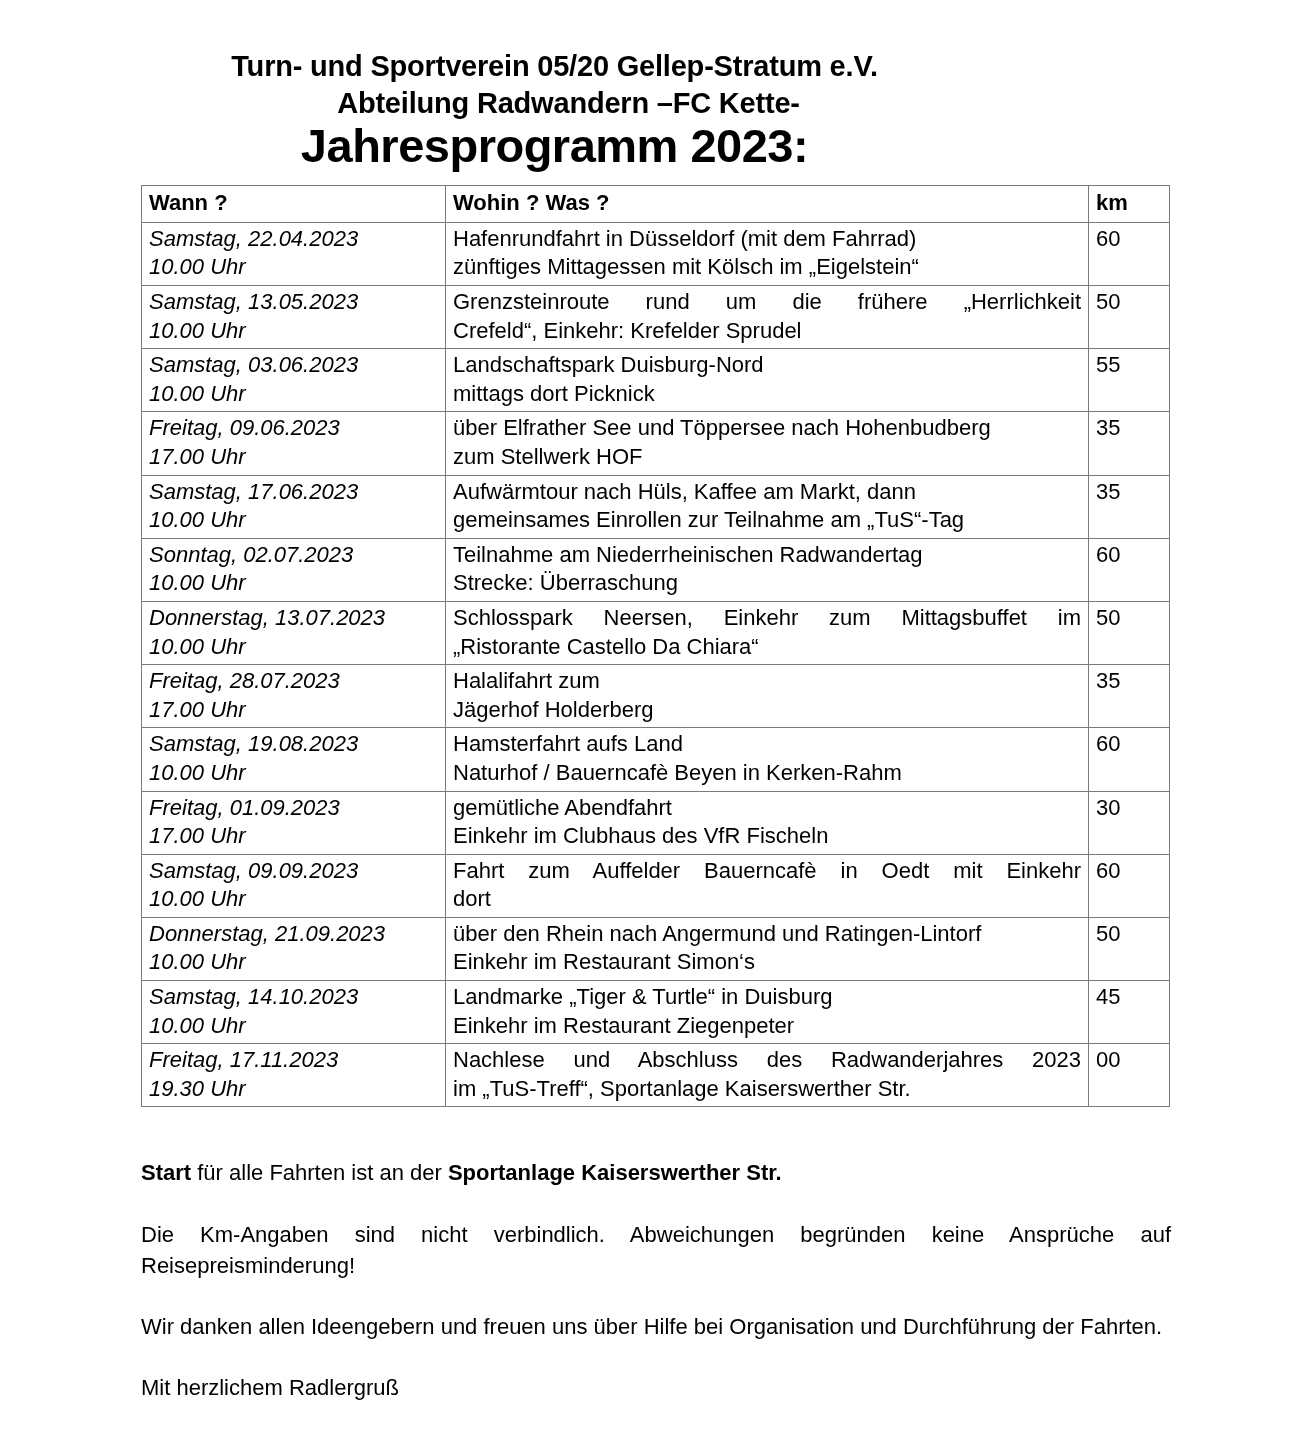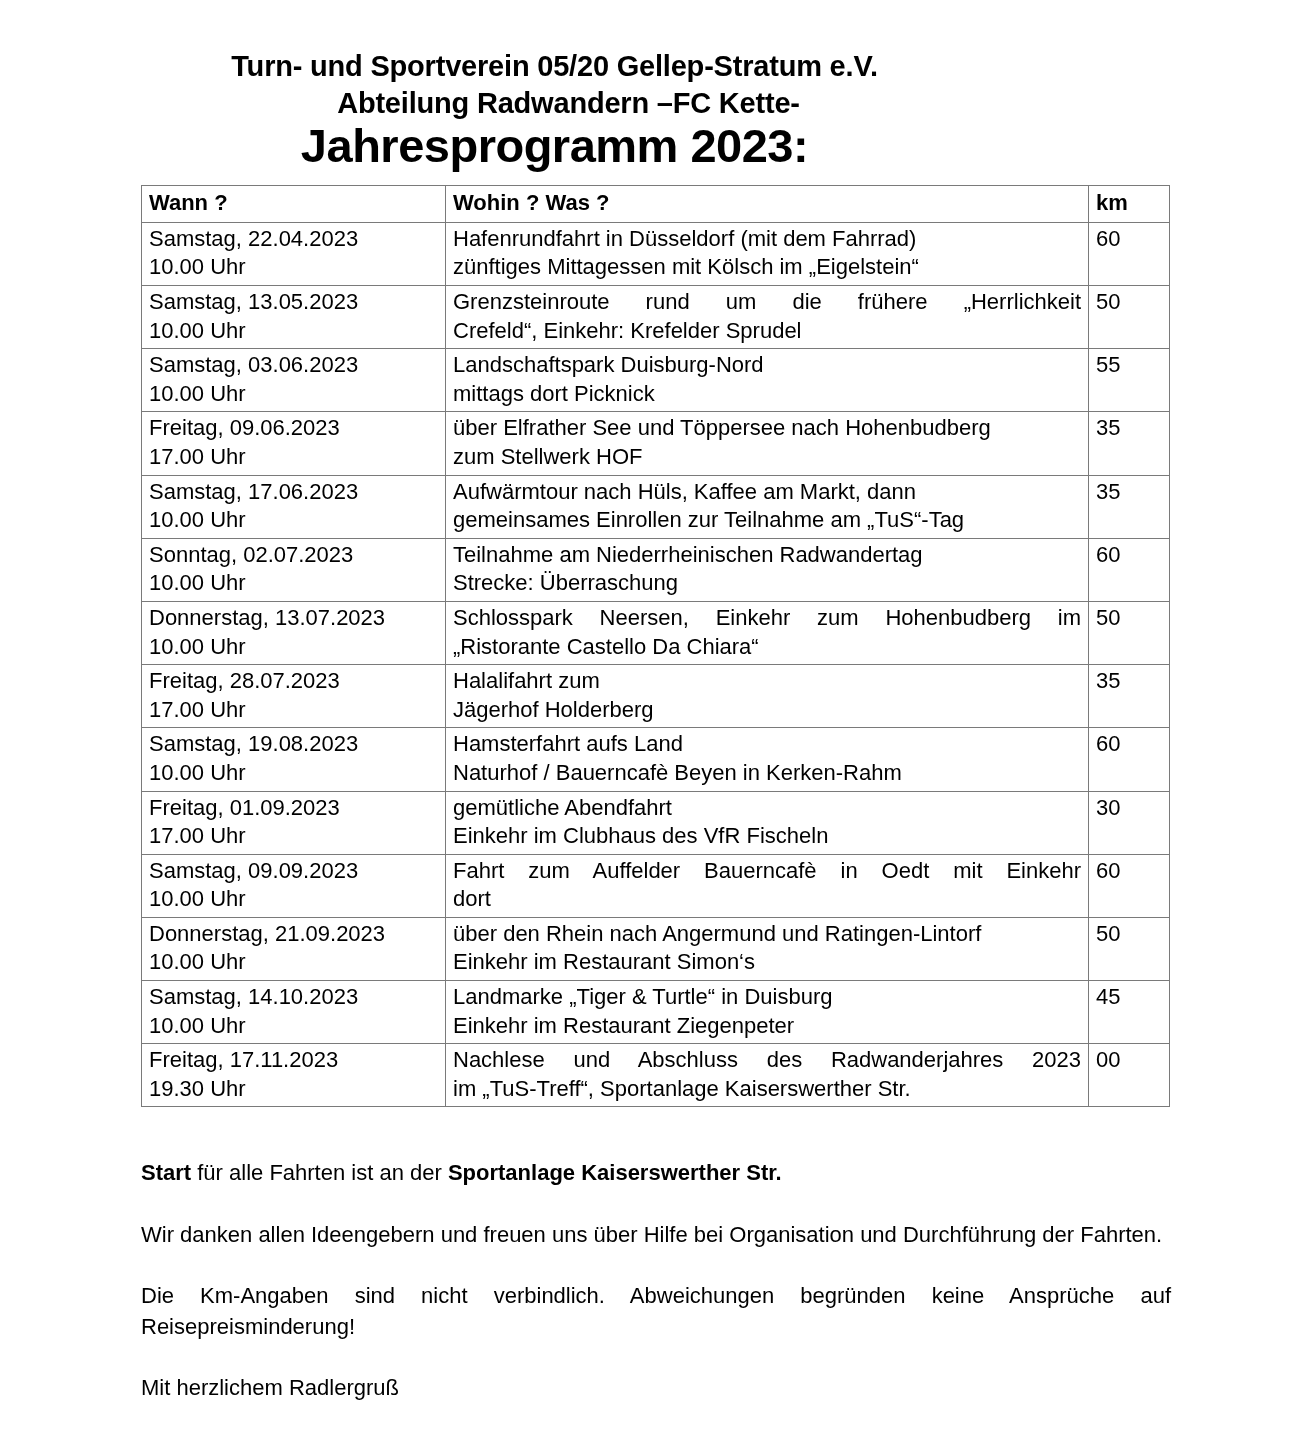--- a/index.html
+++ b/index.html
@@ -85,21 +85,21 @@
   
   table.program td.what.justified .l1 {
     text-align: justify;
     text-align-last: justify;
   }
   table.program td.what .l2 {
     text-align: center;
     text-align-last: left;
   }
   table.program td.when .l1,
-  table.program td.when .l2 { display: block; }
+  table.program td.when .l2 { display: block; font-style: italic; }
 
   
   .footer {
     margin: 50px 0 0 141px;
     width: 1030px;
     font-size: 22px;
     line-height: 1.42;
   }
   .footer p {
     margin: 0 0 30px 0;
@@ -202,21 +202,21 @@
               <span class="l2">Strecke: Überraschung</span>
             </td>
             <td class="km">60</td>
           </tr>
           <tr>
             <td class="when">
               <span class="l1">Donnerstag, 13.07.2023</span>
               <span class="l2">10.00 Uhr</span>
             </td>
             <td class="what justified">
-              <span class="l1">Schlosspark Neersen, Einkehr zum Hohenbudberg im</span>
+              <span class="l1">Schlosspark Neersen, Einkehr zum Mittagsbuffet im</span>
               <span class="l2">„Ristorante Castello Da Chiara“</span>
             </td>
             <td class="km">50</td>
           </tr>
           <tr>
             <td class="when">
               <span class="l1">Freitag, 28.07.2023</span>
               <span class="l2">17.00 Uhr</span>
             </td>
             <td class="what">
@@ -290,18 +290,18 @@
               <span class="l2">im „TuS-Treff“, Sportanlage Kaiserswerther Str.</span>
             </td>
             <td class="km">00</td>
           </tr>
         </tbody>
     </table>
   </div>
 
   <div class="footer">
     <p><b>Start</b><span> für alle Fahrten ist an der </span><b>Sportanlage Kaiserswerther Str.</b></p>
+    <p class="justify">Die Km-Angaben sind nicht verbindlich. Abweichungen begründen keine Ansprüche auf Reisepreisminderung!</p>
     <p class="justify">Wir danken allen Ideengebern und freuen uns über Hilfe bei Organisation und Durchführung der Fahrten.</p>
-    <p class="justify">Die Km-Angaben sind nicht verbindlich. Abweichungen begründen keine Ansprüche auf Reisepreisminderung!</p>
     <p>Mit herzlichem Radlergruß</p>
   </div>
 
 </div>
 
 </body></html>

